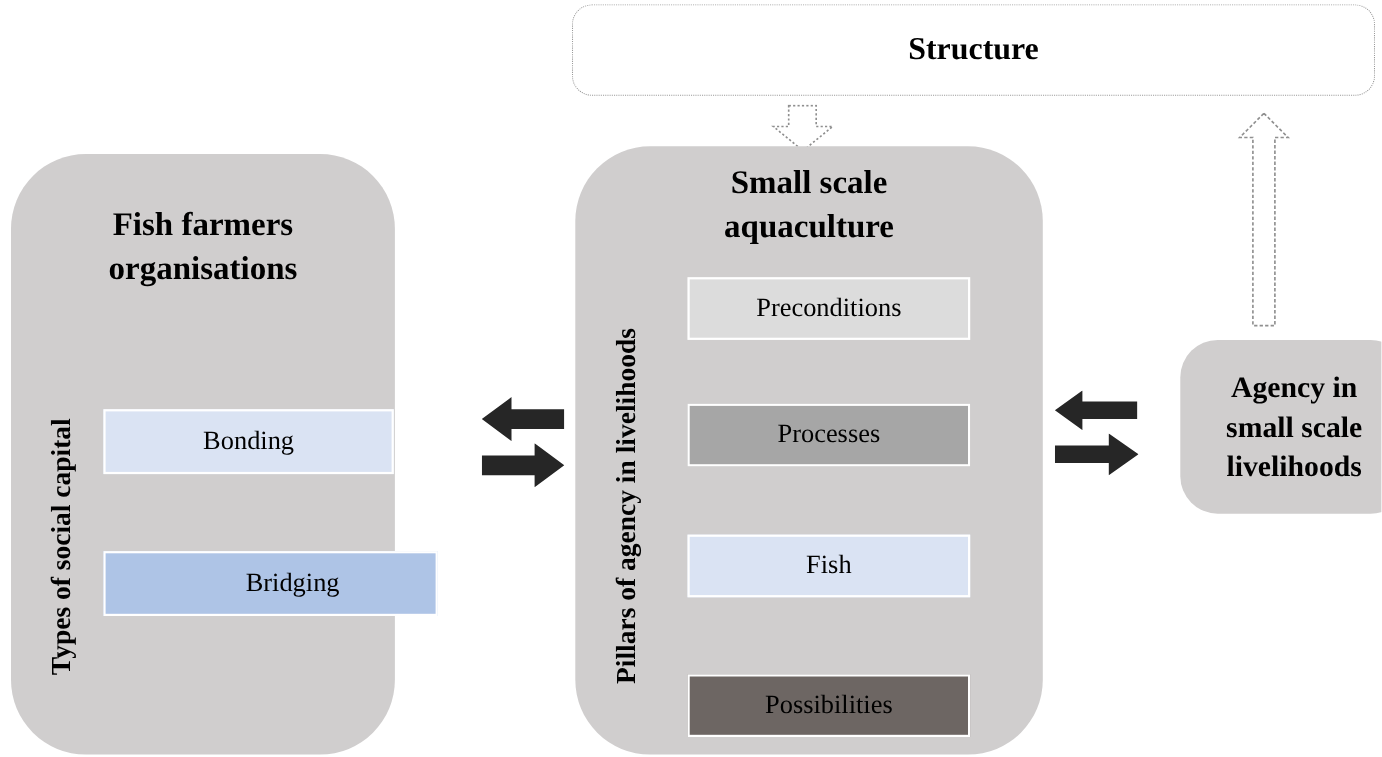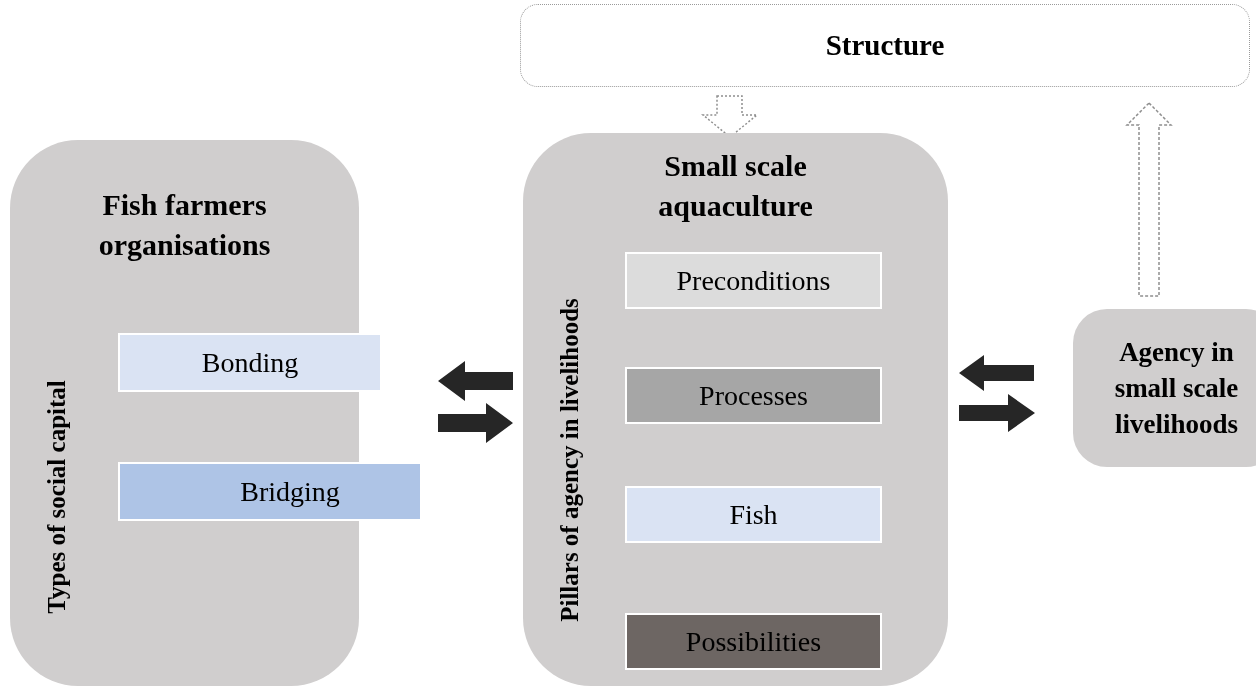--- a/index.html
+++ b/index.html
@@ -31,23 +31,23 @@
   .side-label{
     position:absolute;text-align:center;font-weight:700;font-size:25px;height:34px;
     transform:rotate(-90deg);white-space:nowrap;
   }
   .side-label-left{width:320px;left:-110px;top:340px;}
   .side-label-middle{width:420px;left:-160px;top:310px;}
   
   .item{
     position:absolute;border:2px solid #ffffff;
     display:flex;align-items:center;justify-content:center;
-    font-size:28px;
+    font-size:24px;
   }
-  .panel-left .item{left:108px;width:260px;height:55px;}
+  .panel-left .item{left:84px;width:260px;height:55px;margin-top:39px;}
   .panel-middle .item{left:102px;width:253px;height:53px;}
   .item-0L{top:193px;} .item-1L{top:322px;} .item-2L{top:451px;}
   .item-0M{top:119px;} .item-1M{top:234px;} .item-2M{top:353px;} .item-3M{top:480px;}
   
   .arrow{position:absolute;}
 </style>
 </head>
 <body>
 
 <div class="canvas">

